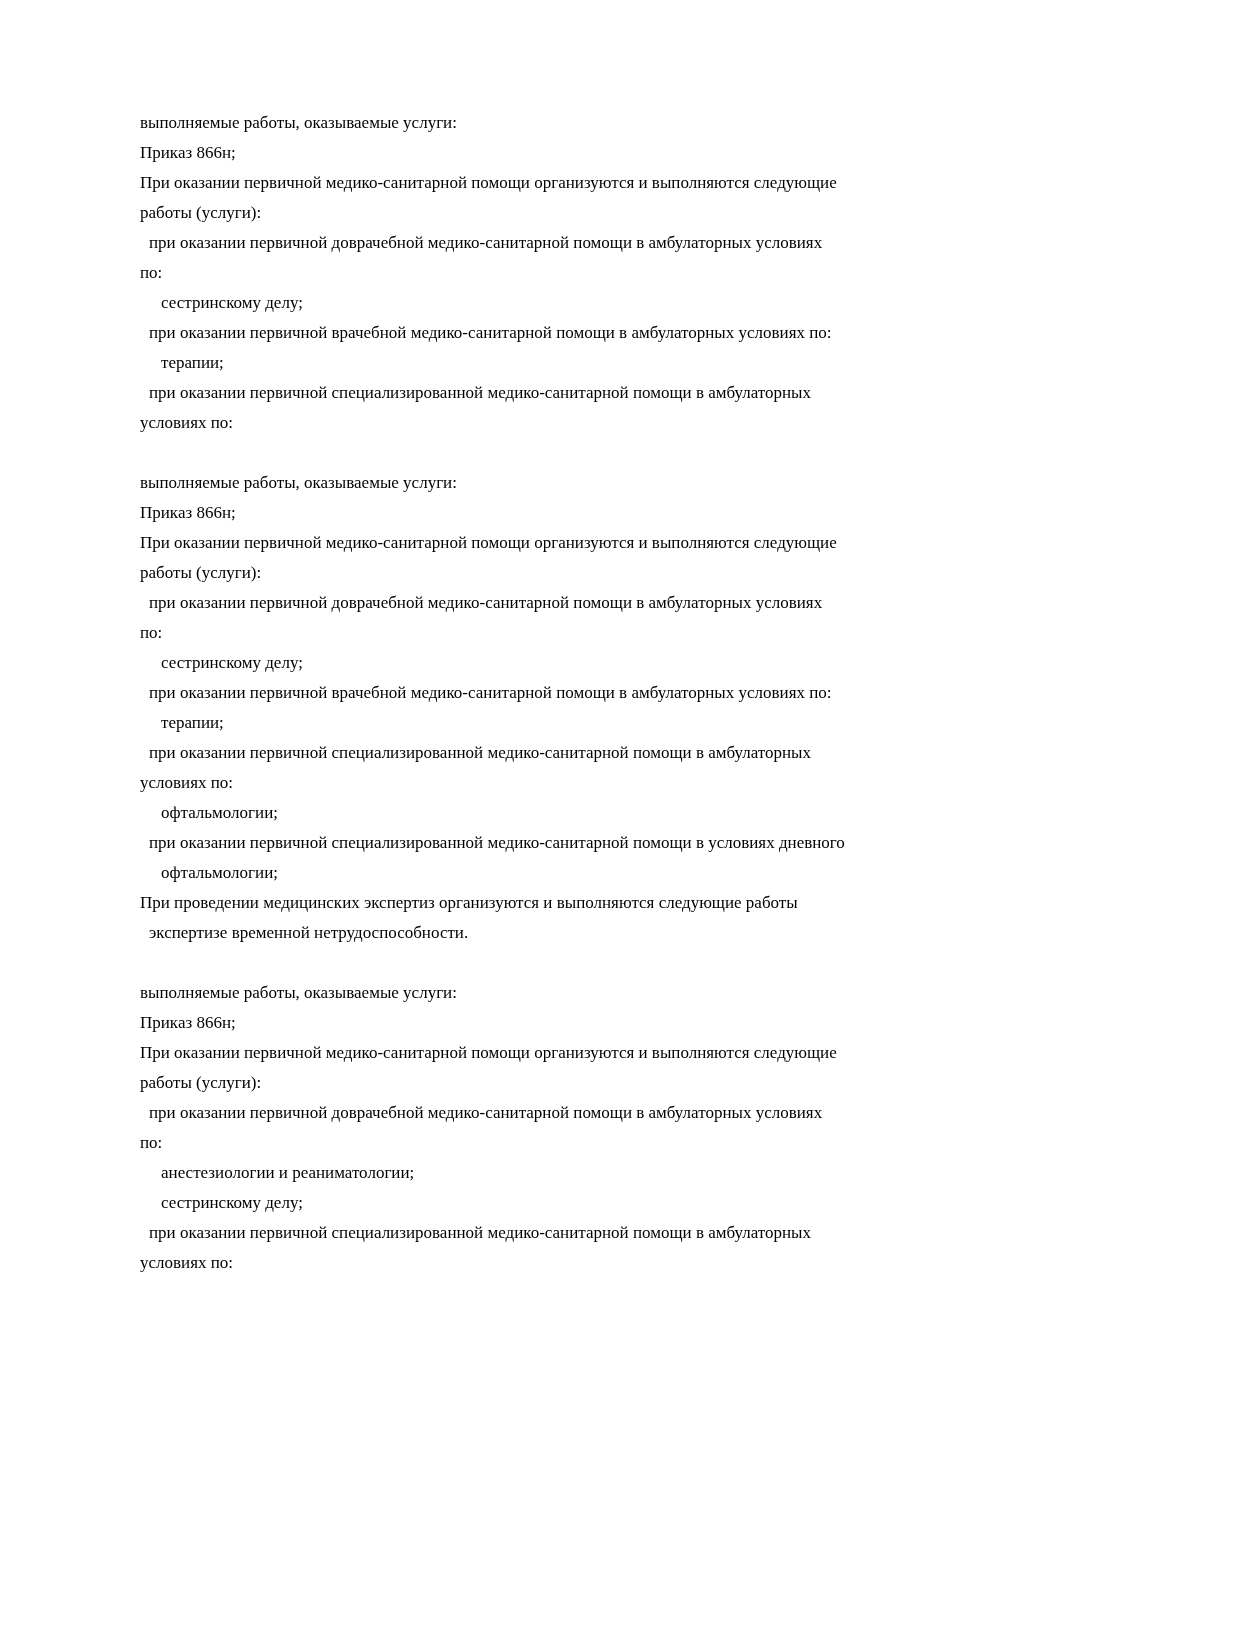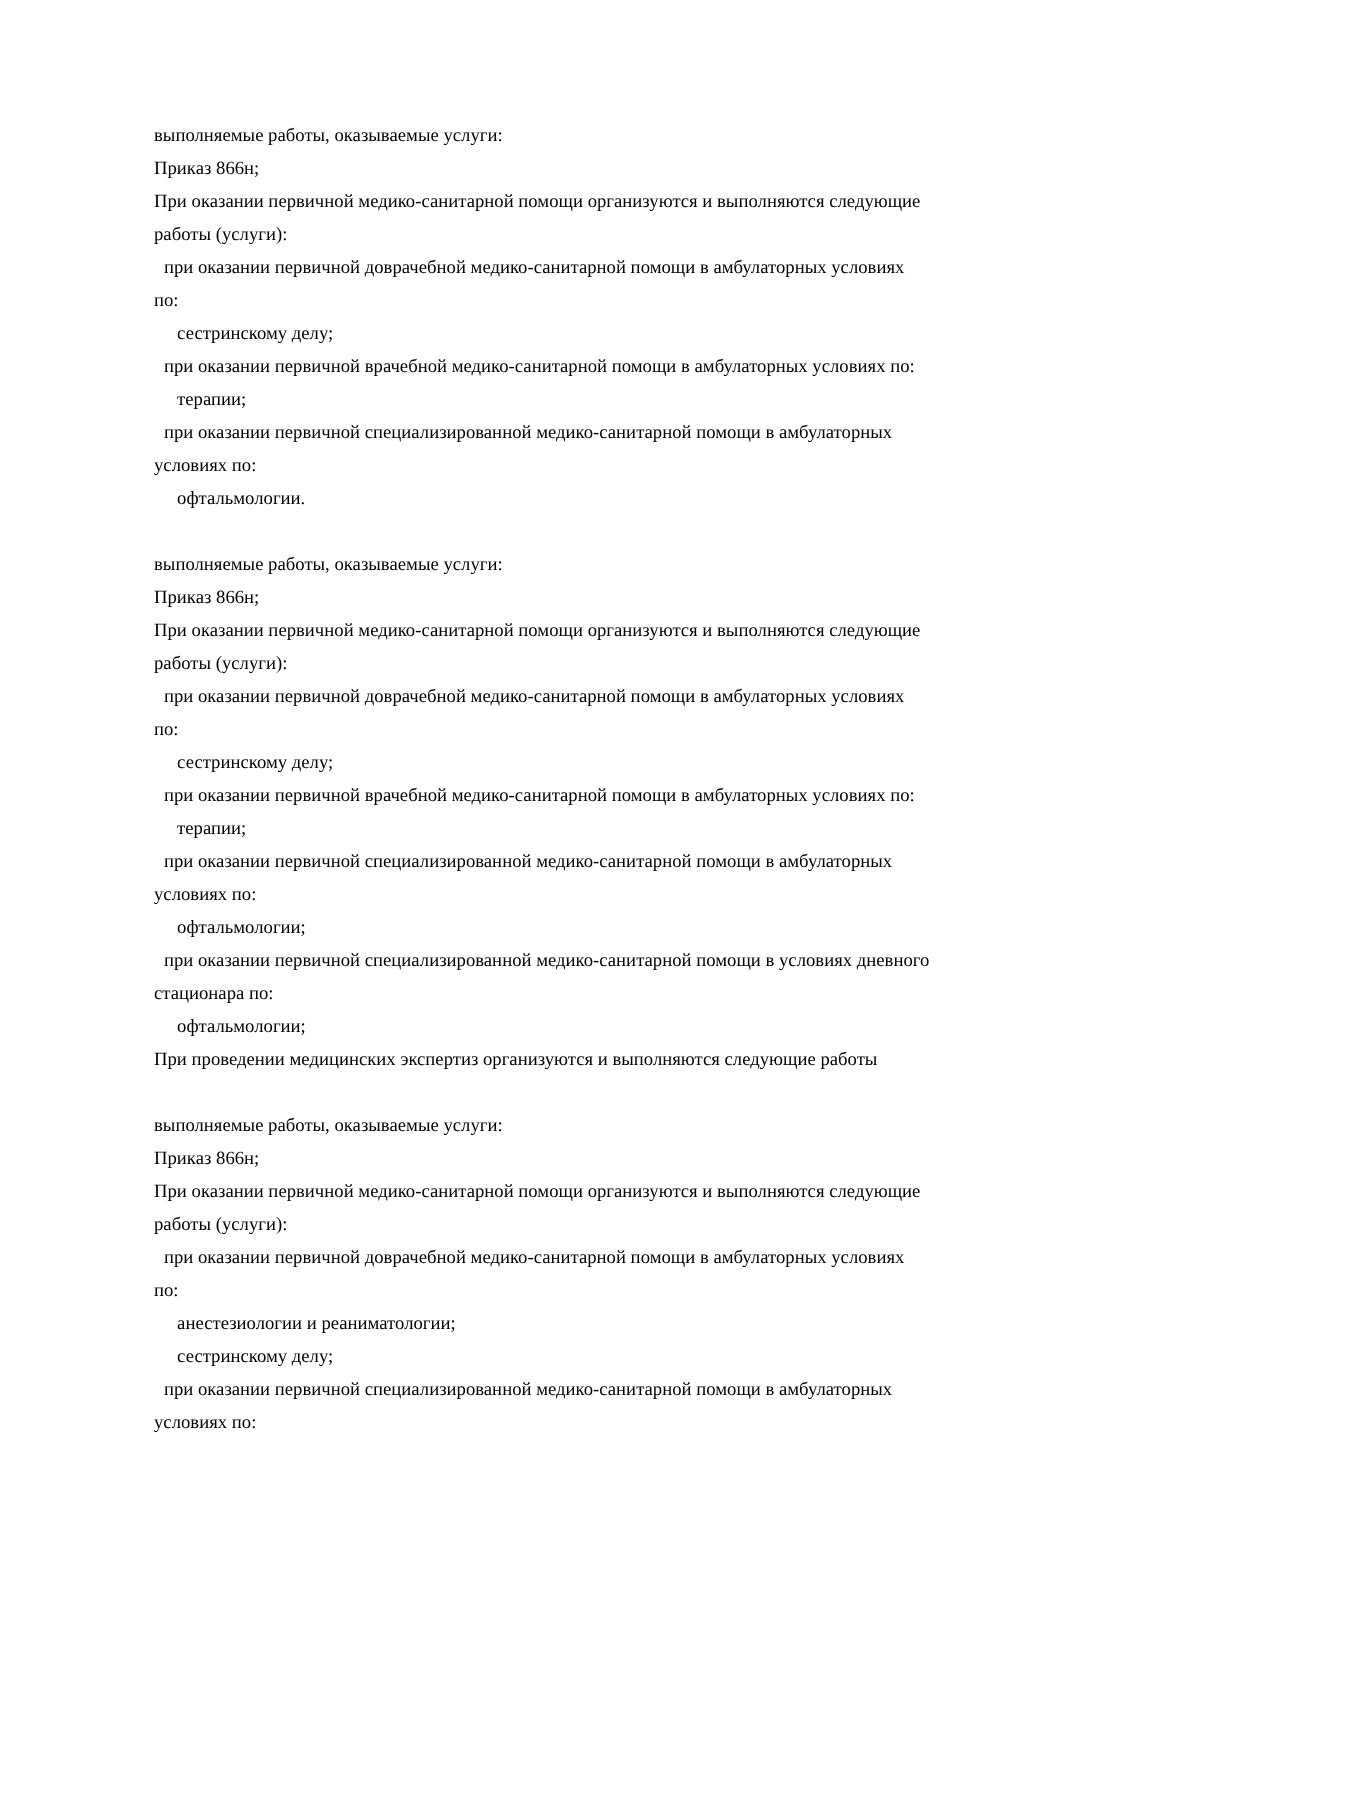--- a/index.html
+++ b/index.html
@@ -49,39 +49,38 @@
         <div class="doc-line indent-0">Приказ 866н;</div>
         <div class="doc-line indent-0">При оказании первичной медико-санитарной помощи организуются и выполняются следующие</div>
         <div class="doc-line indent-0">работы (услуги):</div>
         <div class="doc-line indent-1">при оказании первичной доврачебной медико-санитарной помощи в амбулаторных условиях</div>
         <div class="doc-line indent-0">по:</div>
         <div class="doc-line indent-2">сестринскому делу;</div>
         <div class="doc-line indent-1">при оказании первичной врачебной медико-санитарной помощи в амбулаторных условиях по:</div>
         <div class="doc-line indent-2">терапии;</div>
         <div class="doc-line indent-1">при оказании первичной специализированной медико-санитарной помощи в амбулаторных</div>
         <div class="doc-line indent-0">условиях по:</div>
-        <div class="doc-line indent-2">офтальмологии.</div>
       </div>
       <div class="doc-section">
         <div class="doc-line indent-0">выполняемые работы, оказываемые услуги:</div>
         <div class="doc-line indent-0">Приказ 866н;</div>
         <div class="doc-line indent-0">При оказании первичной медико-санитарной помощи организуются и выполняются следующие</div>
         <div class="doc-line indent-0">работы (услуги):</div>
         <div class="doc-line indent-1">при оказании первичной доврачебной медико-санитарной помощи в амбулаторных условиях</div>
         <div class="doc-line indent-0">по:</div>
         <div class="doc-line indent-2">сестринскому делу;</div>
         <div class="doc-line indent-1">при оказании первичной врачебной медико-санитарной помощи в амбулаторных условиях по:</div>
         <div class="doc-line indent-2">терапии;</div>
         <div class="doc-line indent-1">при оказании первичной специализированной медико-санитарной помощи в амбулаторных</div>
         <div class="doc-line indent-0">условиях по:</div>
         <div class="doc-line indent-2">офтальмологии;</div>
         <div class="doc-line indent-1">при оказании первичной специализированной медико-санитарной помощи в условиях дневного</div>
-        <div class="doc-line indent-0">стационара по:</div>
         <div class="doc-line indent-2">офтальмологии;</div>
         <div class="doc-line indent-0">При проведении медицинских экспертиз организуются и выполняются следующие работы</div>
+        <div class="doc-line indent-1">экспертизе временной нетрудоспособности.</div>
       </div>
       <div class="doc-section">
         <div class="doc-line indent-0">выполняемые работы, оказываемые услуги:</div>
         <div class="doc-line indent-0">Приказ 866н;</div>
         <div class="doc-line indent-0">При оказании первичной медико-санитарной помощи организуются и выполняются следующие</div>
         <div class="doc-line indent-0">работы (услуги):</div>
         <div class="doc-line indent-1">при оказании первичной доврачебной медико-санитарной помощи в амбулаторных условиях</div>
         <div class="doc-line indent-0">по:</div>
         <div class="doc-line indent-2">анестезиологии и реаниматологии;</div>
         <div class="doc-line indent-2">сестринскому делу;</div>

